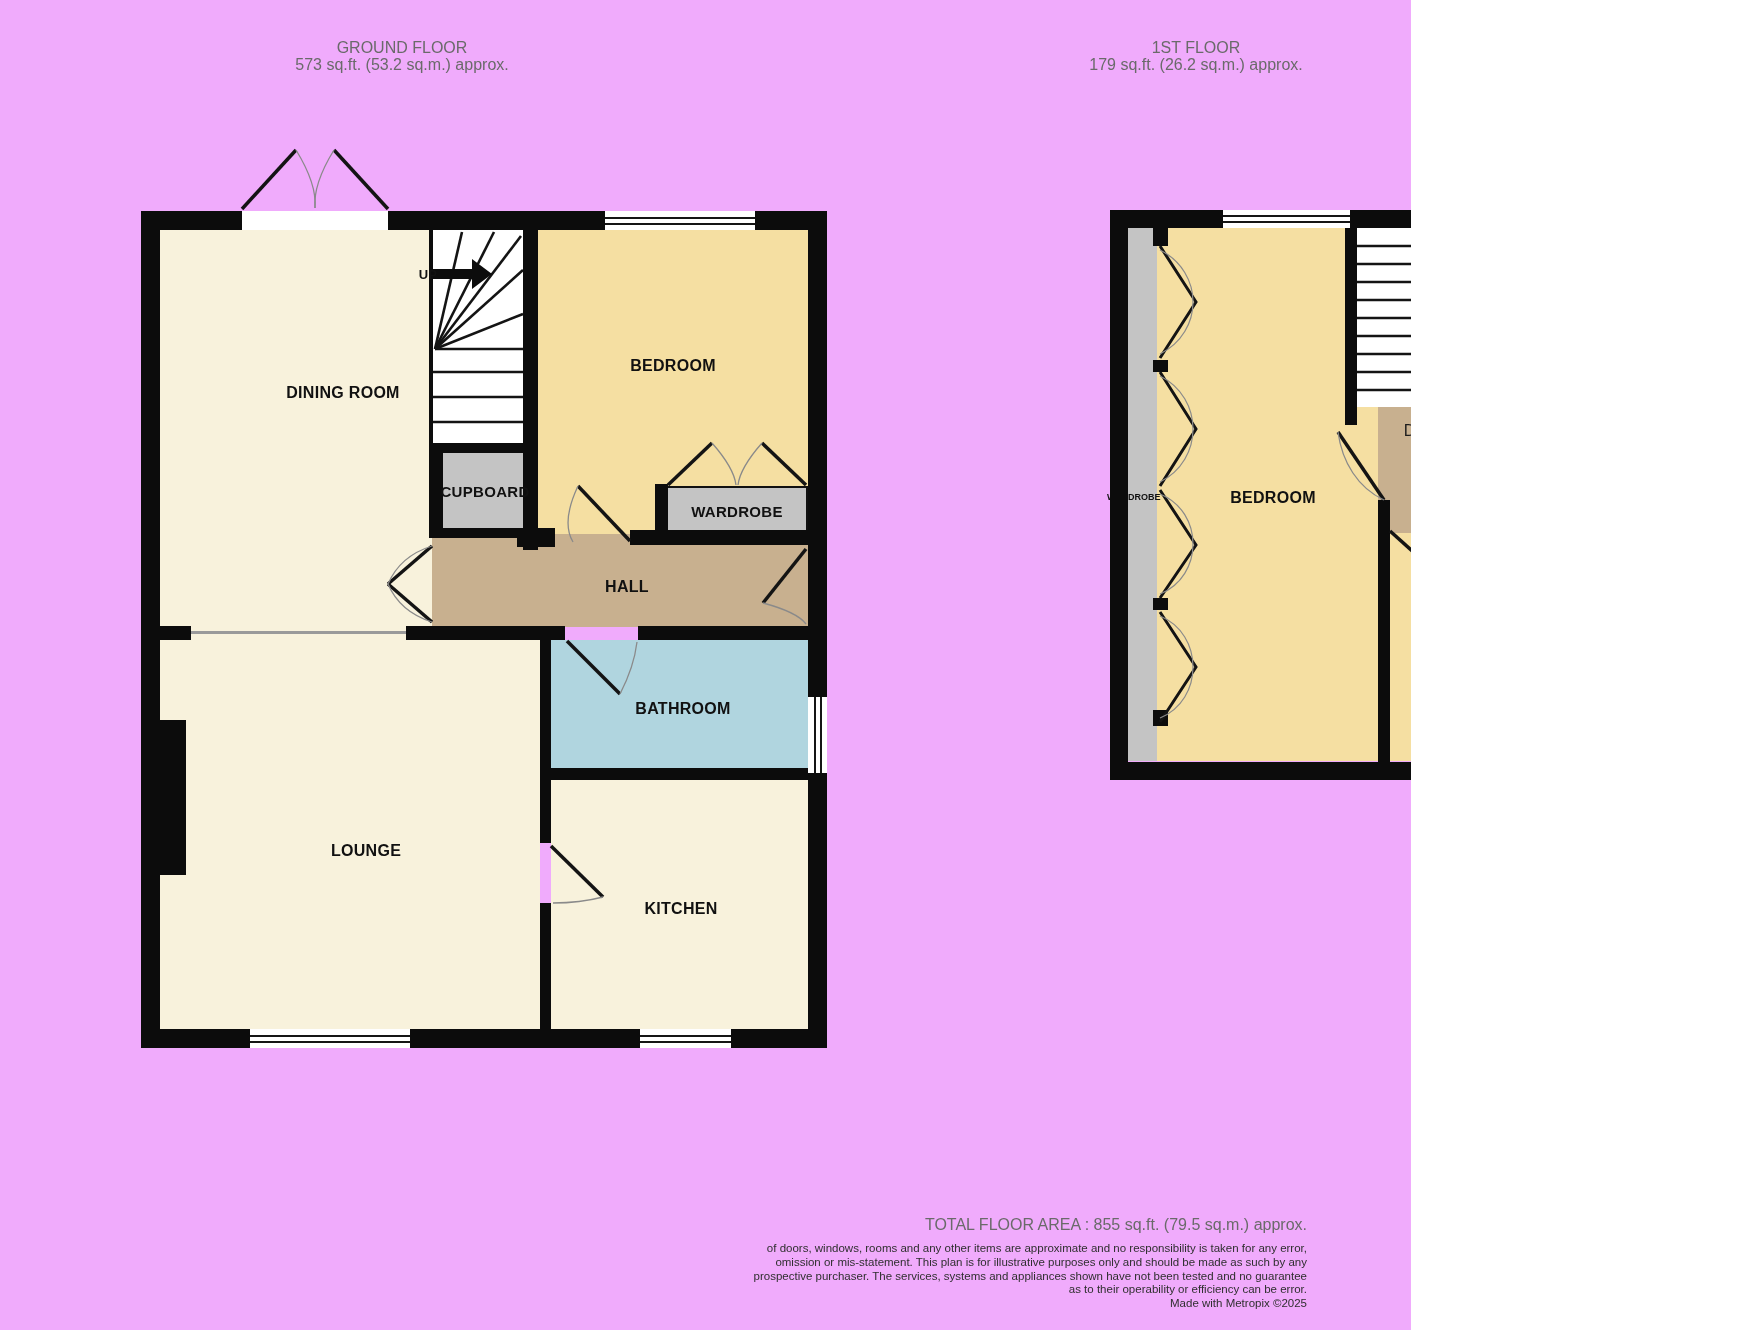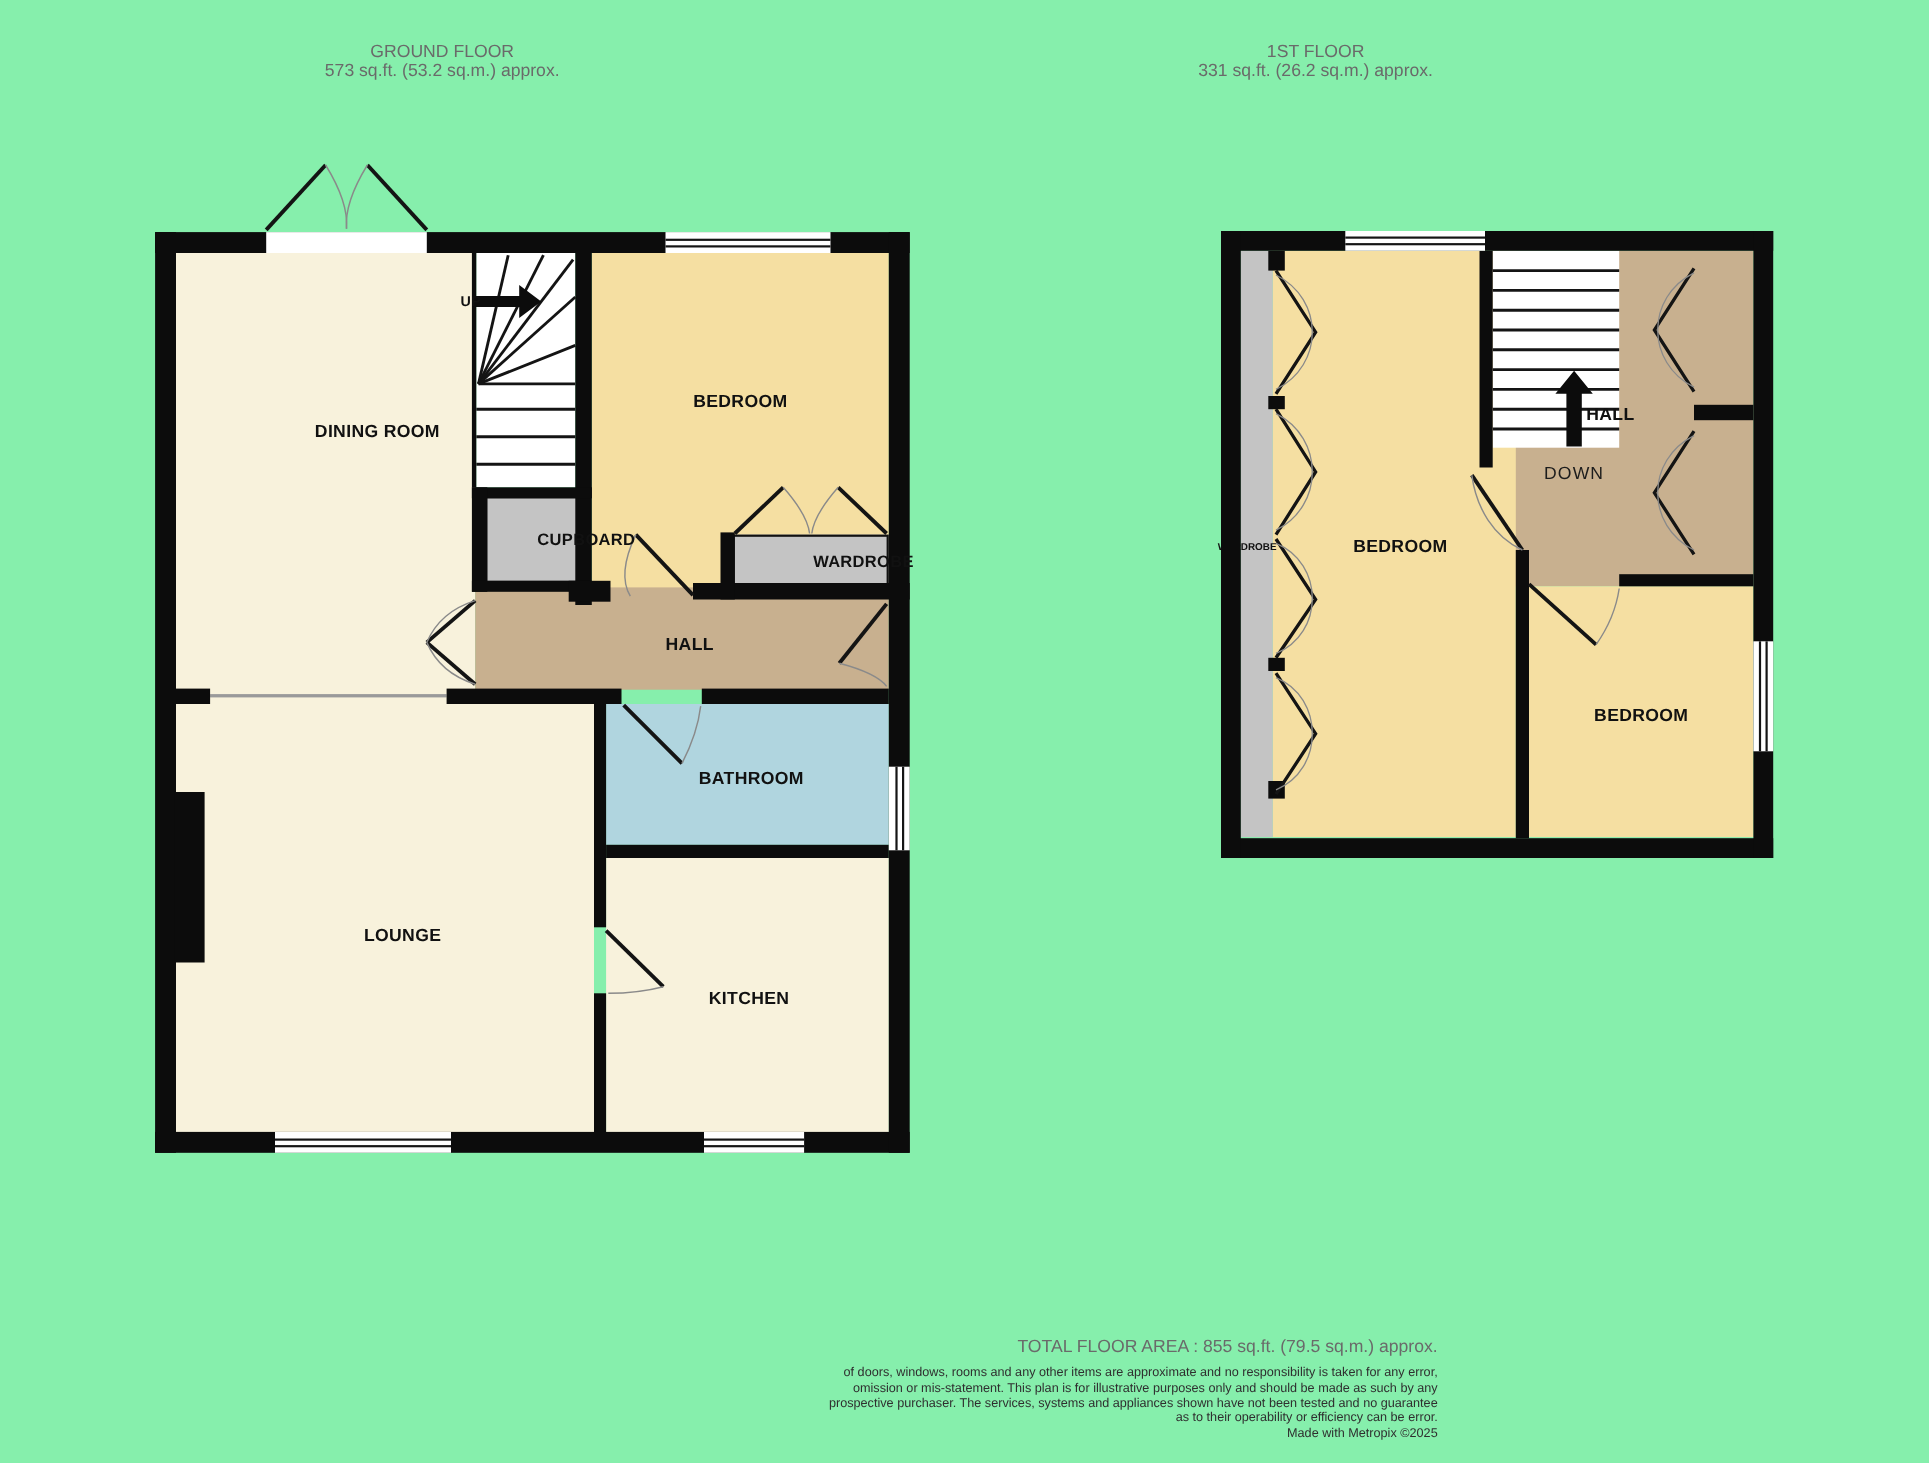--- a/index.html
+++ b/index.html
@@ -1,39 +1,39 @@
 <!DOCTYPE html>
 <html style="--room-cream: #F8F2DC; --room-yellow: #F5DFA2; --room-tan: #C8B08F; --room-blue: #B0D5DF; --room-gray: #C4C4C4; --wall: #0C0C0C;"><head>
 <meta charset="utf-8">
 <style>
   :root{
     --room-cream:#F8F2DC; --room-yellow:#F5DFA2; --room-tan:#C8B08F;
     --room-blue:#B0D5DF; --room-gray:#C4C4C4; --wall:#0C0C0C;
     --title-gray:#6A6A6A; --body-gray:#2F2F2F;
   }
   html,body{margin:0;padding:0;background:#fff;}
-  #canvas{position:relative;width:1754px;height:1330px;background:#86efac;overflow:hidden;
+  #canvas{position:relative;width:1411px;height:1330px;background:#f0abfc;overflow:hidden;
           font-family:"Liberation Sans", sans-serif;}
   .room,.wall,.window,.closet,.lbl,.thinline,.chimney{position:absolute;}
   .room{z-index:1;}
   .closet{z-index:2;background:var(--room-gray);border:2px solid #111;box-sizing:border-box;}
   .wall{background:var(--wall);z-index:5;}
   .thinline{background:#9A9A9A;z-index:4;}
   .chimney{background:var(--wall);z-index:5;}
   .gap{position:absolute;background:#fff;z-index:6;}
   .window{background:#fff;z-index:6;}
   .window .l{position:absolute;background:#151515;}
   .window.h .l{left:0;right:0;height:2px;}
   .window.h .l.a{top:30%;} .window.h .l.b{top:62%;}
   .window.v .l{top:0;bottom:0;width:2px;}
   .window.v .l.a{left:30%;} .window.v .l.b{left:62%;}
   svg.overlay{position:absolute;left:0;top:0;z-index:7;pointer-events:none;}
   .lbl{z-index:8;transform:translate(-50%,-50%);white-space:nowrap;
        font-weight:700;font-size:16px;color:#111;letter-spacing:.3px;}
-  .lbl.small{font-size:15px;margin-left:48px;}
+  .lbl.small{font-size:15px;}
   .lbl.tiny{font-size:13px;padding-left:44px;}
   .lbl.down{font-size:16px;font-weight:400;color:#1c1c1c;letter-spacing:1px;}
   .lbl.ward-sm{font-size:9px;transform:none;z-index:2;letter-spacing:0;}
   .floor-title{position:absolute;text-align:center;color:var(--title-gray);
        font-size:16px;line-height:17px;z-index:8;}
   .footer{position:absolute;left:447px;top:1216px;width:860px;text-align:right;z-index:8;}
   .footer .total{color:var(--title-gray);font-size:16px;margin-bottom:8px;}
   .footer .disc{color:var(--body-gray);font-size:11.5px;line-height:13.8px;}
   .footer .credit{color:var(--body-gray);font-size:11.5px;line-height:13.8px;margin-top:0;}
 </style>
@@ -41,21 +41,21 @@
 <body>
 
 <div id="canvas">
 
   <div class="floor-title" style="left:142px;top:39px;width:520px;">
     <div>GROUND FLOOR</div>
     <div>573 sq.ft. (53.2 sq.m.) approx.</div>
   </div>
   <div class="floor-title" style="left:936px;top:39px;width:520px;">
     <div>1ST FLOOR</div>
-    <div>331 sq.ft. (26.2 sq.m.) approx.</div>
+    <div>179 sq.ft. (26.2 sq.m.) approx.</div>
   </div>
 
   <div class="room" style="left:160px;top:230px;width:272px;height:403px;background:var(--room-cream);"></div>
   <div class="room" style="left:160px;top:633px;width:380px;height:397px;background:var(--room-cream);"></div>
   <div class="room" style="left:432px;top:530px;width:376px;height:97px;background:var(--room-tan);"></div>
   <div class="room" style="left:538px;top:230px;width:270px;height:304px;background:var(--room-yellow);"></div>
   <div class="room" style="left:433px;top:230px;width:90px;height:213px;background:#fff;"></div>
   <div class="room" style="left:551px;top:640px;width:257px;height:128px;background:var(--room-blue);"></div>
   <div class="room" style="left:551px;top:780px;width:257px;height:250px;background:var(--room-cream);"></div>
   <div class="closet" style="left:441px;top:451px;width:88px;height:79px;"></div>

